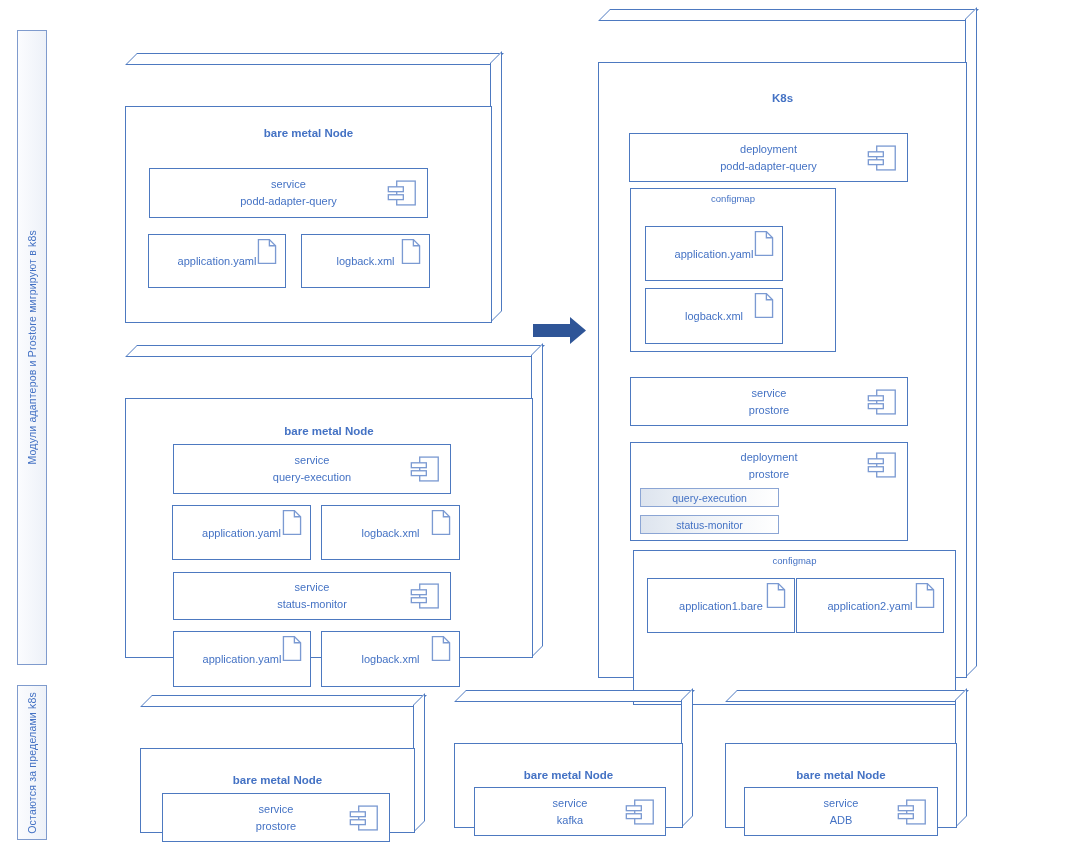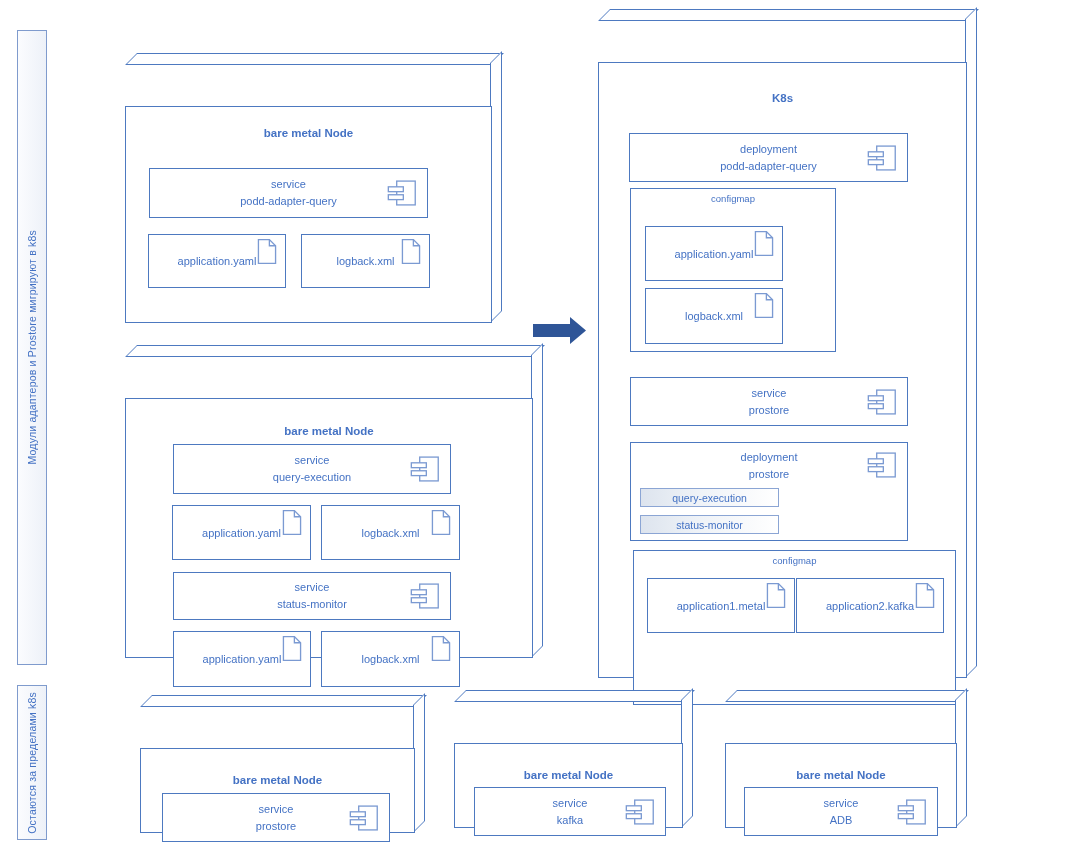--- a/index.html
+++ b/index.html
@@ -233,28 +233,28 @@
           <span>query-execution</span>
         </div>
         <div class="chip" style="left:9px;top:72px;width:137px;height:17px">
           <span>status-monitor</span>
         </div>
       </div>
 
       <div class="cfgmap" style="left:34px;top:487px;width:321px;height:153px">
         <div class="cfg-label">configmap</div>
         <div class="box" style="left:13px;top:27px;width:146px;height:53px">
-          <span>application1.metal</span>
+          <span>application1.bare</span>
           <svg class="doc-icon" width="20" height="27" viewBox="0 0 21 28">
               <path d="M1.5 1.5 H13 L19.5 8 V26.5 H1.5 Z" fill="#fff" stroke="#7b9ad2" stroke-width="1.4"></path>
               <path d="M13 1.5 V8 H19.5" fill="none" stroke="#7b9ad2" stroke-width="1.4"></path>
             </svg>
         </div>
         <div class="box" style="left:162px;top:27px;width:146px;height:53px">
-          <span>application2.kafka</span>
+          <span>application2.yaml</span>
           <svg class="doc-icon" width="20" height="27" viewBox="0 0 21 28">
               <path d="M1.5 1.5 H13 L19.5 8 V26.5 H1.5 Z" fill="#fff" stroke="#7b9ad2" stroke-width="1.4"></path>
               <path d="M13 1.5 V8 H19.5" fill="none" stroke="#7b9ad2" stroke-width="1.4"></path>
             </svg>
         </div>
       </div>
     </div>
   </div>
 
   <div class="node3d" style="left:140px;top:695px;width:285px;height:138px">

